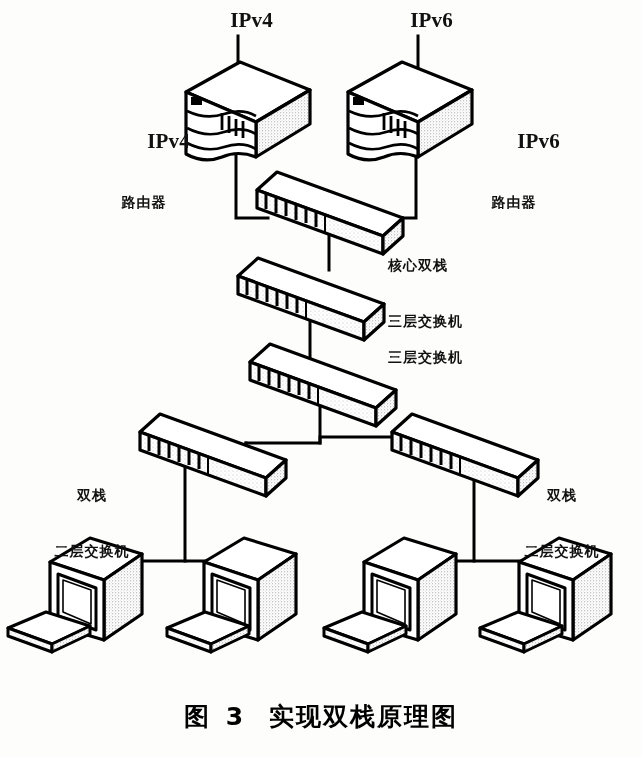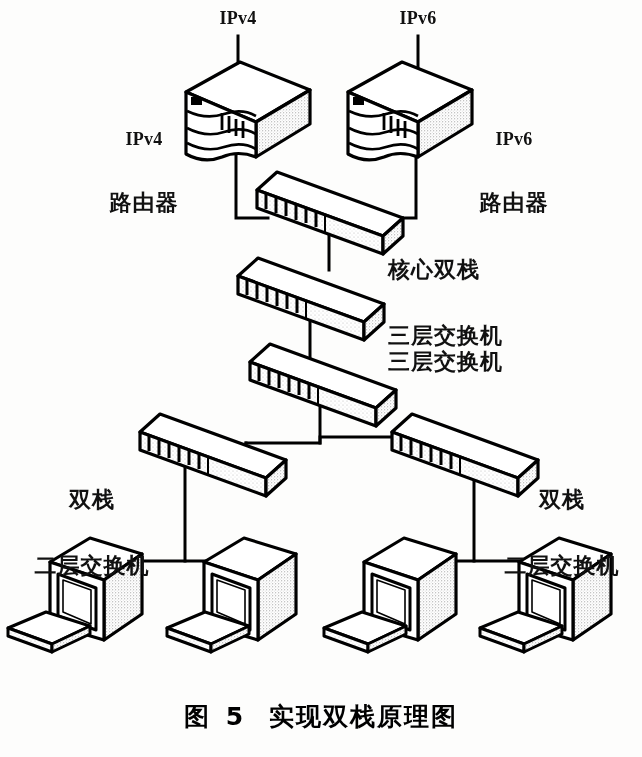--- a/index.html
+++ b/index.html
@@ -25,26 +25,27 @@
   .lbl {
     position: absolute;
     color: #111111;
     line-height: 1.22;
     white-space: pre;
     text-align: center;
     font-weight: 700;
   }
   .lbl-latin {
     font-family: "Liberation Serif", "DejaVu Serif", serif;
-    font-size: 18px;
+    font-size: 21px;
     letter-spacing: 0.2px;
+    text-align: right;
   }
   .lbl-cjk {
     font-family: "DejaVu Sans", "Liberation Sans", sans-serif;
-    font-size: 22px;
+    font-size: 14px;
     font-weight: 700;
     letter-spacing: 1px;
   }
   .lbl-cjk-line { display: block; }
   .caption {
     position: absolute;
     left: 0;
     top: 700px;
     width: 642px;
     text-align: center;
@@ -248,16 +249,16 @@
     <span class="lbl-cjk-line lbl-cjk">双栈</span>
     <span class="lbl-cjk-line lbl-cjk">二层交换机</span>
   </div>
 
   <div class="lbl" style="left:492px; top:448px; width:140px;">
     <span class="lbl-cjk-line lbl-cjk">双栈</span>
     <span class="lbl-cjk-line lbl-cjk">二层交换机</span>
   </div>
 
   <div class="caption">
-    <span class="fig-num">图 5</span><span class="fig-gap"></span><span>实现双栈原理图</span>
+    <span class="fig-num">图 3</span><span class="fig-gap"></span><span>实现双栈原理图</span>
   </div>
 
 </div>
 
 </body></html>

